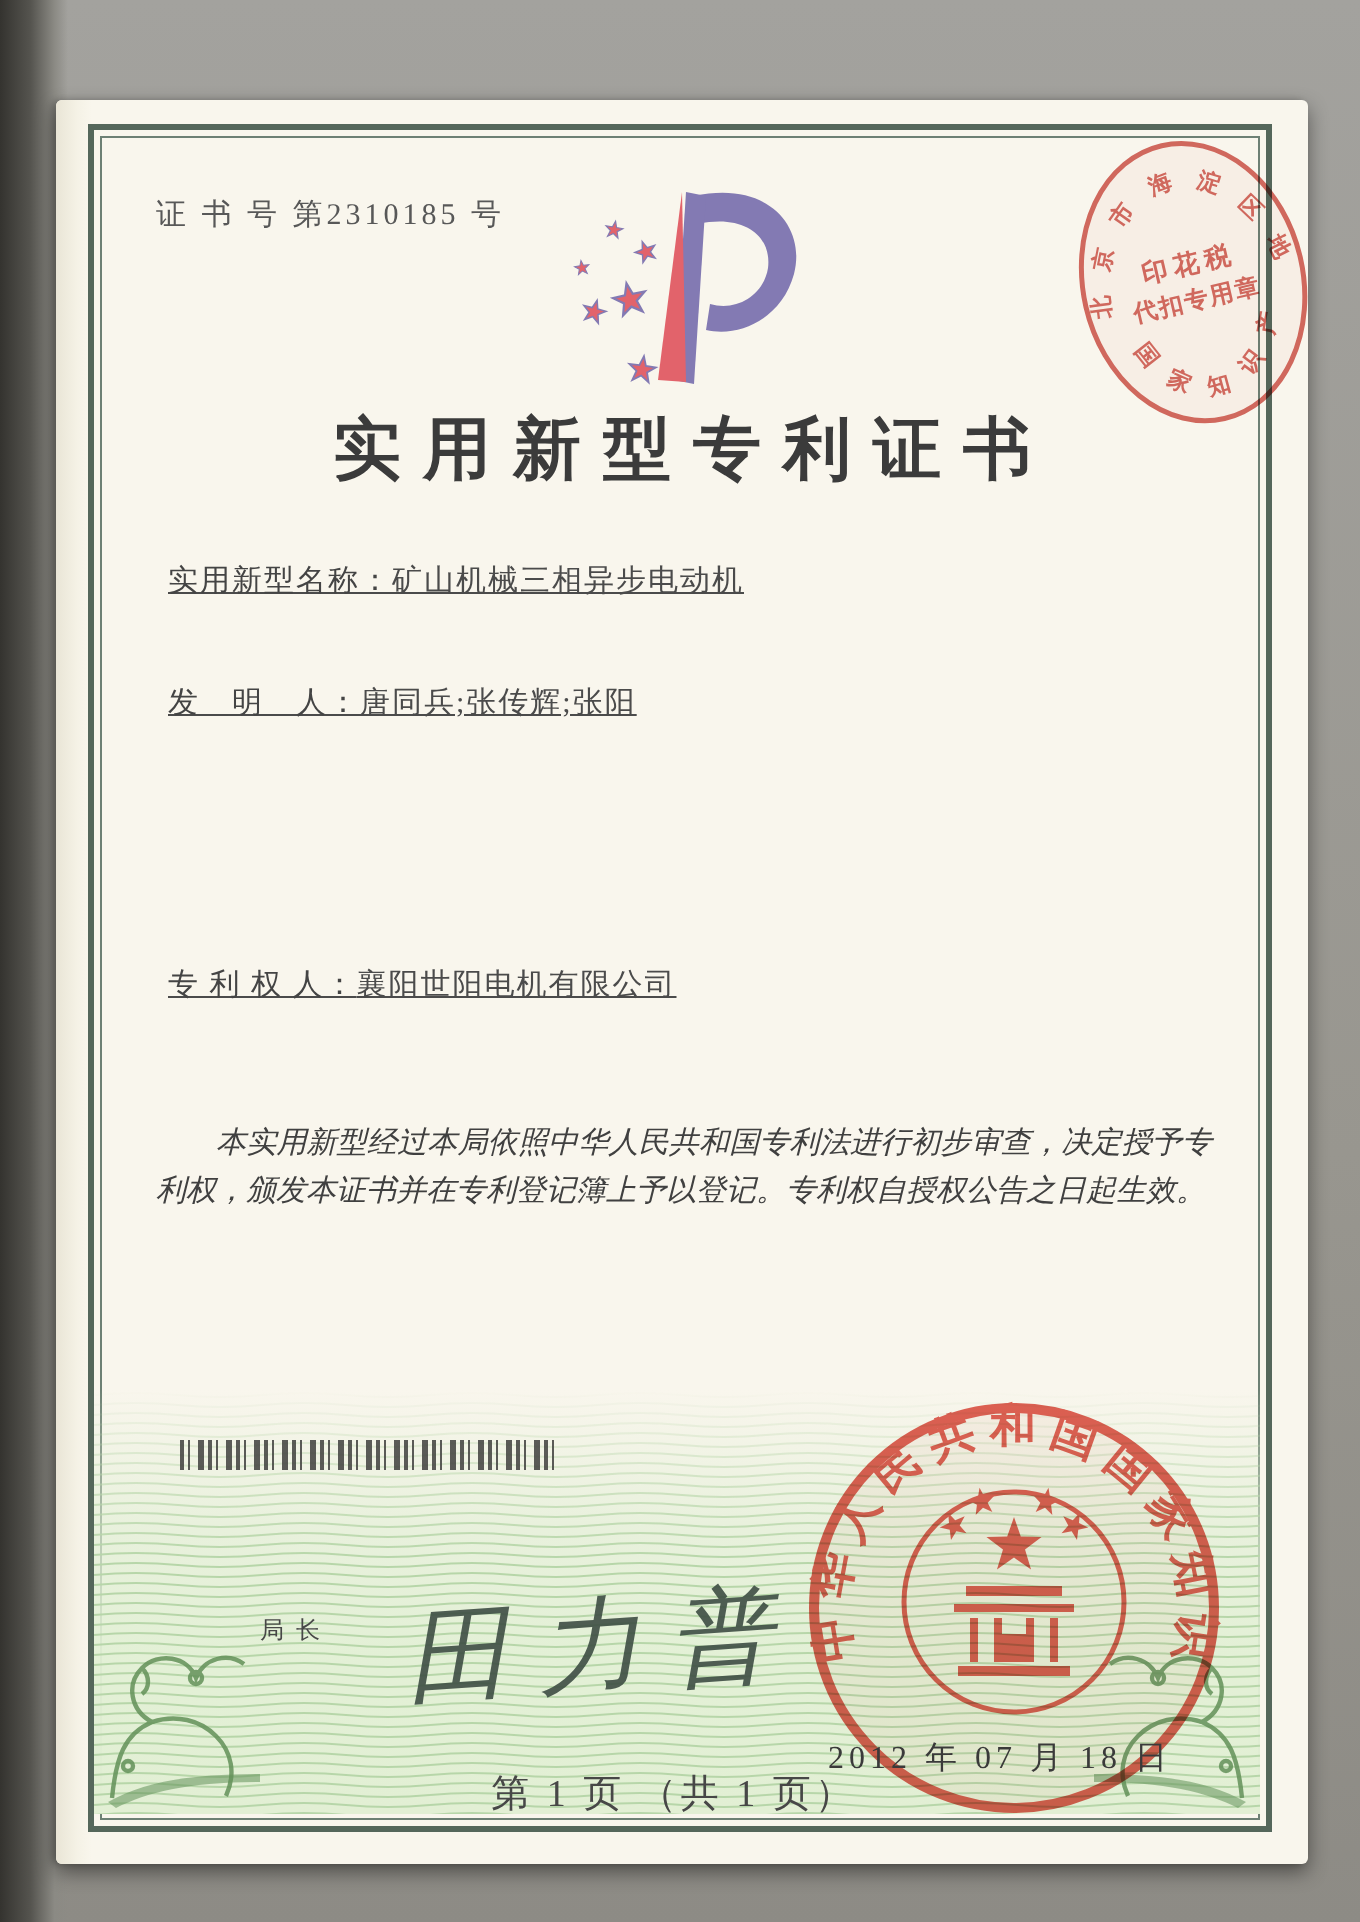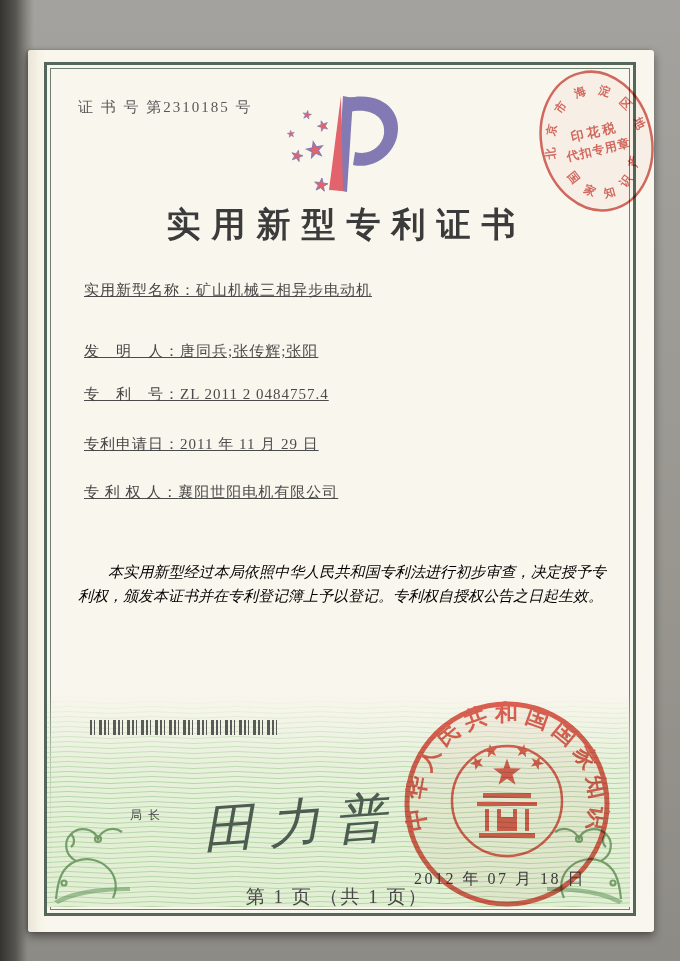--- a/index.html
+++ b/index.html
@@ -38,21 +38,21 @@
     font-size:34px;font-weight:bold;color:#3b3b3b;letter-spacing:11px;text-indent:11px;
     white-space:nowrap;
   }
   .field-row{
     position:absolute;left:56px;font-size:15px;color:#4b4b4b;
     letter-spacing:1px;white-space:nowrap;text-decoration:underline;
   }
   .field-row .lbl{color:#444;}
   .paras{
     position:absolute;left:50px;top:511px;width:528px;
-    font-size:15px;line-height:23.5px;color:#000000;text-align:justify;
+    font-size:15px;line-height:23.5px;color:#404040;text-align:justify;
   }
   .paras p{margin:0;text-indent:2em;font-style:italic;}
   .barcode{
     position:absolute;left:62px;top:670px;width:190px;height:15px;
     background:repeating-linear-gradient(90deg,
       #3f3f3d 0 2px,transparent 2px 4px,
       #3f3f3d 4px 5px,transparent 5px 9px,
       #3f3f3d 9px 12px,transparent 12px 14px);
     opacity:.85;
   }
@@ -151,26 +151,20 @@
     </svg>
 
     <div class="title">实用新型专利证书</div>
 
     <div class="field-row" style="top:231px">
       <span class="lbl">实用新型名称：</span><span>矿山机械三相异步电动机</span>
     </div>
     <div class="field-row" style="top:292px">
       <span class="lbl">发　明　人：</span><span>唐同兵;张传辉;张阳</span>
     </div>
-    <div class="field-row" style="top:335px">
-      <span class="lbl">专　利　号：</span><span>ZL 2011 2 0484757.4</span>
-    </div>
-    <div class="field-row" style="top:385px">
-      <span class="lbl">专利申请日：</span><span>2011 年 11 月 29 日</span>
-    </div>
     <div class="field-row" style="top:433px">
       <span class="lbl">专 利 权 人：</span><span>襄阳世阳电机有限公司</span>
     </div>
 
     <div class="paras">
       <p>本实用新型经过本局依照中华人民共和国专利法进行初步审查，决定授予专利权，颁发本证书并在专利登记簿上予以登记。专利权自授权公告之日起生效。</p>
     </div>
 
     <div class="barcode"></div>
 

